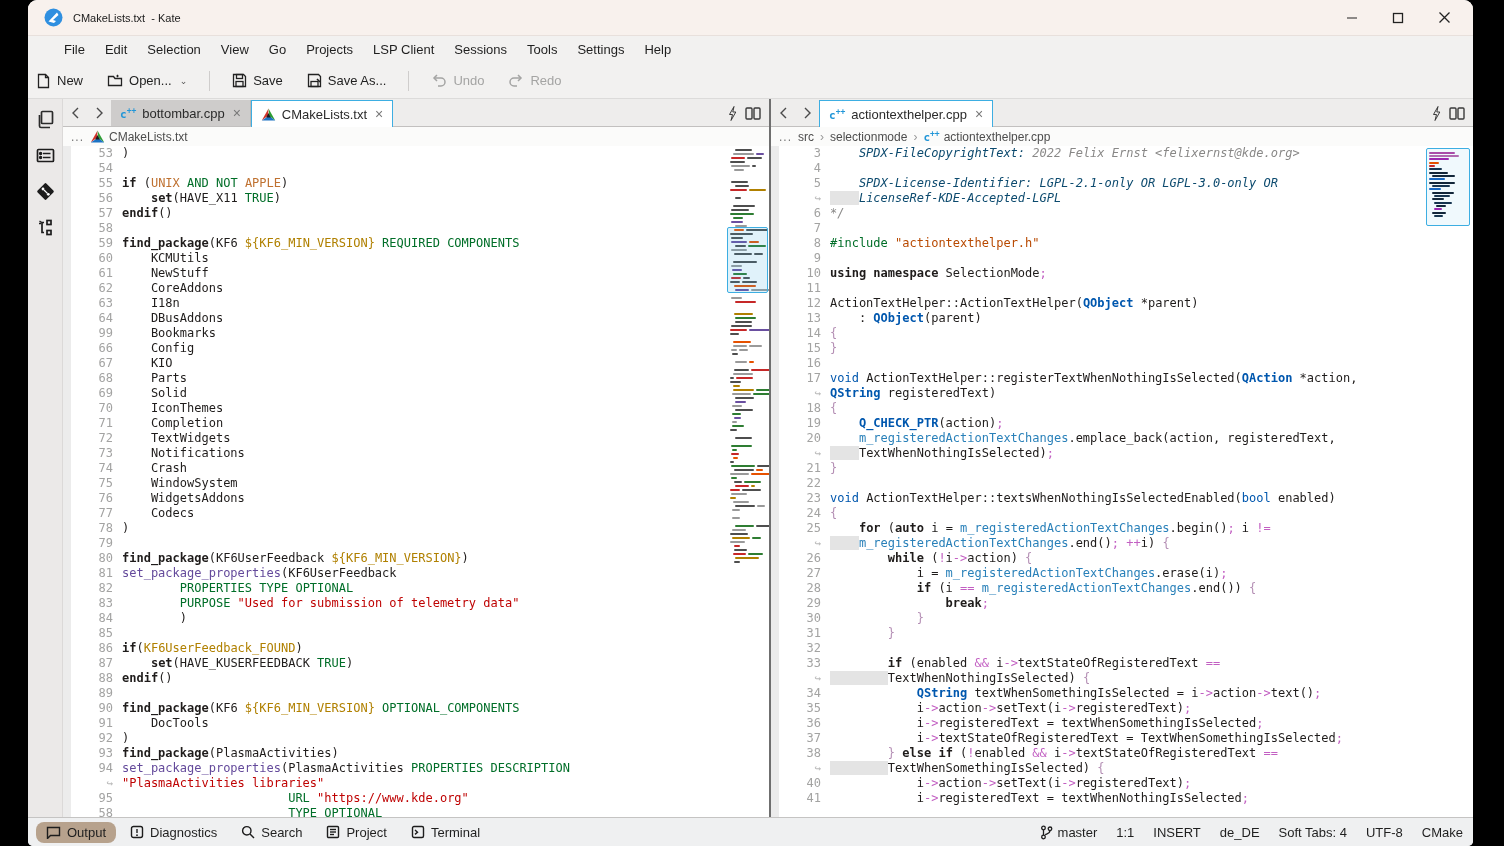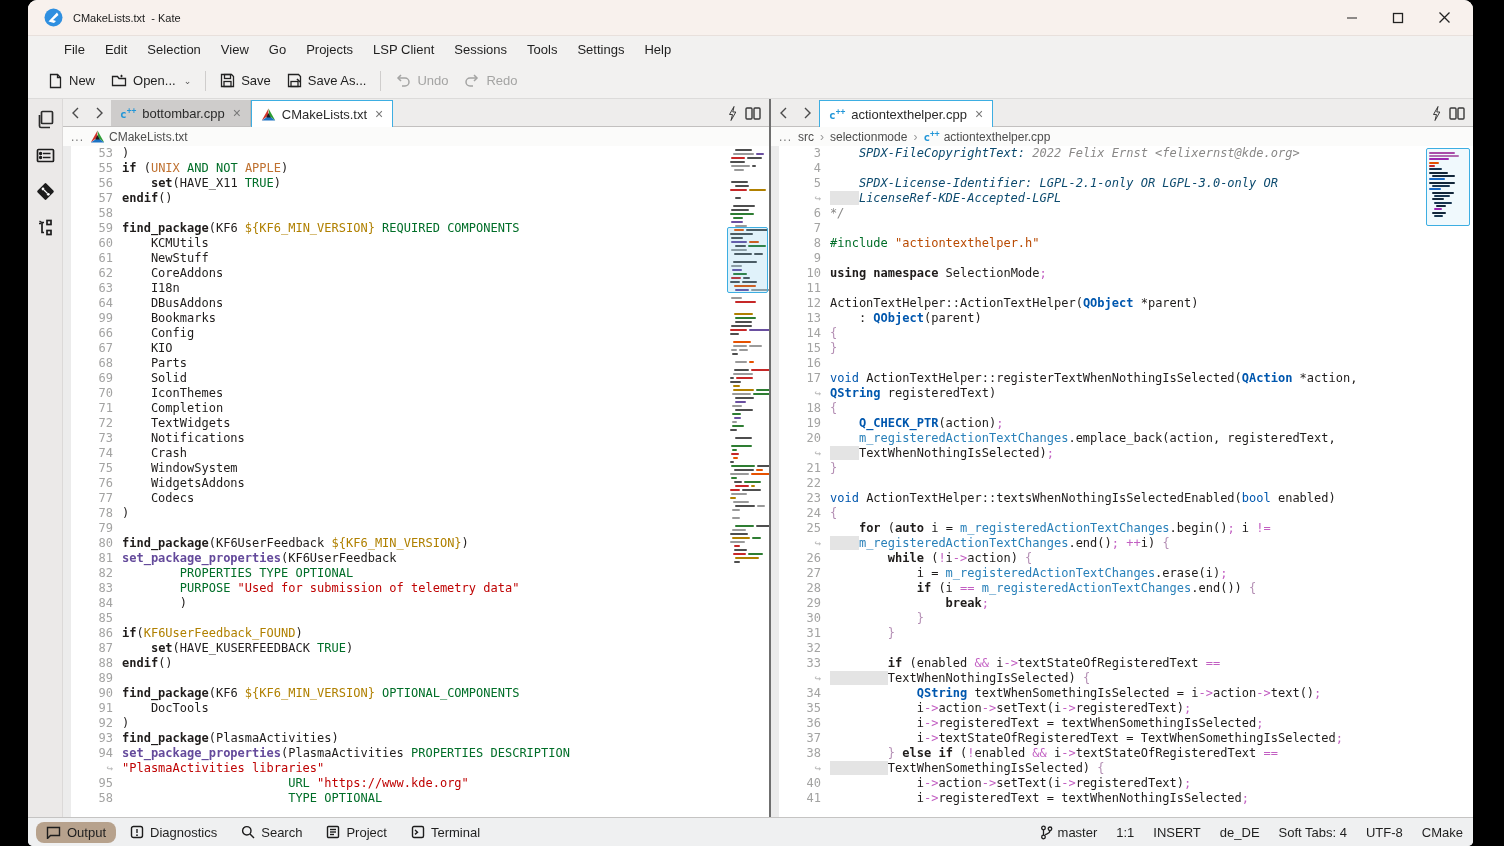--- a/index.html
+++ b/index.html
@@ -8,21 +8,21 @@
   
   .titlebar{height:35px;background:#f8f1ed;display:flex;align-items:center;padding-left:16px;border-bottom:1px solid #e8e0dc;flex:0 0 auto;}
   .app-icon{width:19px;height:19px;margin-right:10px;}
   .title-text{font-size:11px;color:#1b1b1b;white-space:pre;}
   .tb-spacer{flex:1;}
   .winbtn{width:46px;height:35px;display:flex;align-items:center;justify-content:center;color:#222;}
   
   .menubar{height:27px;background:#f2f1f0;display:flex;align-items:center;padding-left:26px;flex:0 0 auto;}
   .menu-item{font-size:13px;color:#1f1f1f;padding:0 10px;line-height:27px;}
   
-  .toolbar{height:35px;background:#f2f1f0;display:flex;align-items:center;padding-left:12px;border-bottom:1px solid #dcdbda;flex:0 0 auto;}
+  .toolbar{height:35px;background:#f2f1f0;display:flex;align-items:center;border-bottom:1px solid #dcdbda;flex:0 0 auto;gap:8px;}
   .tool-btn{display:flex;align-items:center;gap:6px;font-size:13px;color:#1f1f1f;padding:0 8px;height:28px;}
   .tool-btn.disabled{color:#a4a4a3;}
   .tool-sep{width:1px;height:20px;background:#cfcdcc;margin:0 6px;}
   .chev-down{font-size:9px;color:#555;margin-left:2px;}
   
   .main{flex:1;display:flex;min-height:0;}
   .dock{width:34px;background:#ebe9e8;border-right:1px solid #dbd9d8;display:flex;flex-direction:column;align-items:center;padding-top:10px;gap:15px;flex:0 0 auto;}
   .dock-icon{width:21px;height:21px;}
   .panes{flex:1;display:flex;min-width:0;}
   .pane{display:flex;flex-direction:column;min-width:0;}
@@ -44,21 +44,21 @@
   .bc-item{display:flex;align-items:center;gap:4px;}
   
   .editor{flex:1;background:#fff;position:relative;overflow:hidden;font-family:"DejaVu Sans Mono",monospace;font-size:12px;line-height:15px;}
   .iconborder{position:absolute;left:0;top:0;bottom:0;width:8px;background:#ececec;}
   .code-row{display:flex;height:15px;white-space:pre;}
   .gutter{flex:0 0 34px;text-align:right;padding-right:9px;padding-left:8px;color:#a3a3a2;box-sizing:content-box;}
   .gutter.wrap{color:#b8b8b8;font-size:11px;}
   .code{white-space:pre;}
   .tk-p{color:#1f1c1b}
   .tk-c{font-weight:bold;color:#1f1c1b}
-  .tk-pp{font-weight:bold;color:#644a9b}
+  .tk-pp{font-weight:normal;color:#644a9b}
   .tk-v{color:#b08000}
   .tk-sp{color:#bf7130}
   .tk-g{color:#006e28}
   .tk-s{color:#bf0303}
   .tk-cm{color:#898887;font-style:italic}
   .tk-sx{color:#0c4a6e;font-style:italic}
   .tk-in{color:#006e28}
   .tk-is{color:#b84900}
   .tk-k{font-weight:bold;color:#1f1c1b}
   .tk-t{color:#0057ae}
@@ -287,20 +287,21 @@
                     <path d="M7.5 5 L5.2 9.5 L9.8 9.5 Z" fill="#1d1d1d"></path>
                   </svg>
                 </span>
                 <span>CMakeLists.txt</span>
               </span>
             </div>
           <div class="editor" id="left-editor">
             <div class="iconborder"></div>
             <div id="left-lines" style="position:relative;margin-left:8px;">
                 <div class="code-row"><span class="gutter">53</span><span class="code"><span class="tk-p">)</span></span></div>
+                <div class="code-row"><span class="gutter">54</span><span class="code"></span></div>
                 <div class="code-row"><span class="gutter">55</span><span class="code"><span class="tk-c">if</span><span class="tk-p"> (</span><span class="tk-sp">UNIX</span><span class="tk-p"> </span><span class="tk-g">AND</span><span class="tk-p"> </span><span class="tk-g">NOT</span><span class="tk-p"> </span><span class="tk-sp">APPLE</span><span class="tk-p">)</span></span></div>
                 <div class="code-row"><span class="gutter">56</span><span class="code"><span class="tk-p">    </span><span class="tk-c">set</span><span class="tk-p">(HAVE_X11 </span><span class="tk-g">TRUE</span><span class="tk-p">)</span></span></div>
                 <div class="code-row"><span class="gutter">57</span><span class="code"><span class="tk-c">endif</span><span class="tk-p">()</span></span></div>
                 <div class="code-row"><span class="gutter">58</span><span class="code"></span></div>
                 <div class="code-row"><span class="gutter">59</span><span class="code"><span class="tk-c">find_package</span><span class="tk-p">(KF6 </span><span class="tk-v">${KF6_MIN_VERSION}</span><span class="tk-p"> </span><span class="tk-g">REQUIRED</span><span class="tk-p"> </span><span class="tk-g">COMPONENTS</span></span></div>
                 <div class="code-row"><span class="gutter">60</span><span class="code"><span class="tk-p">    KCMUtils</span></span></div>
                 <div class="code-row"><span class="gutter">61</span><span class="code"><span class="tk-p">    NewStuff</span></span></div>
                 <div class="code-row"><span class="gutter">62</span><span class="code"><span class="tk-p">    CoreAddons</span></span></div>
                 <div class="code-row"><span class="gutter">63</span><span class="code"><span class="tk-p">    I18n</span></span></div>
                 <div class="code-row"><span class="gutter">64</span><span class="code"><span class="tk-p">    DBusAddons</span></span></div>

